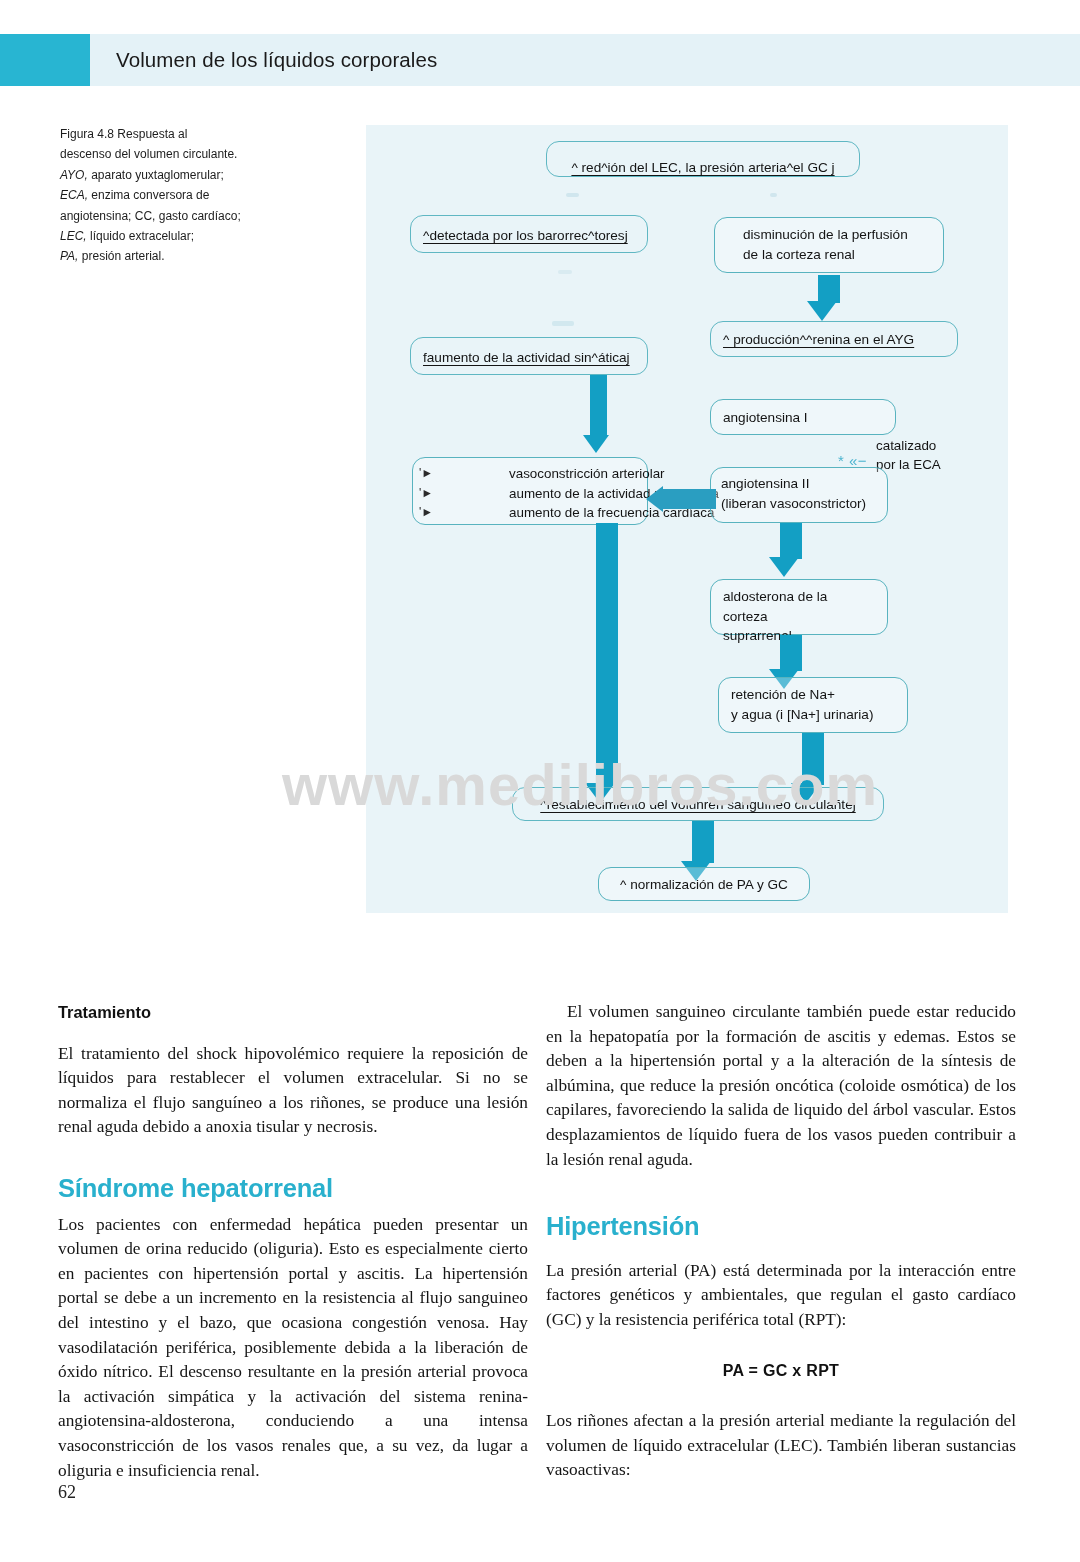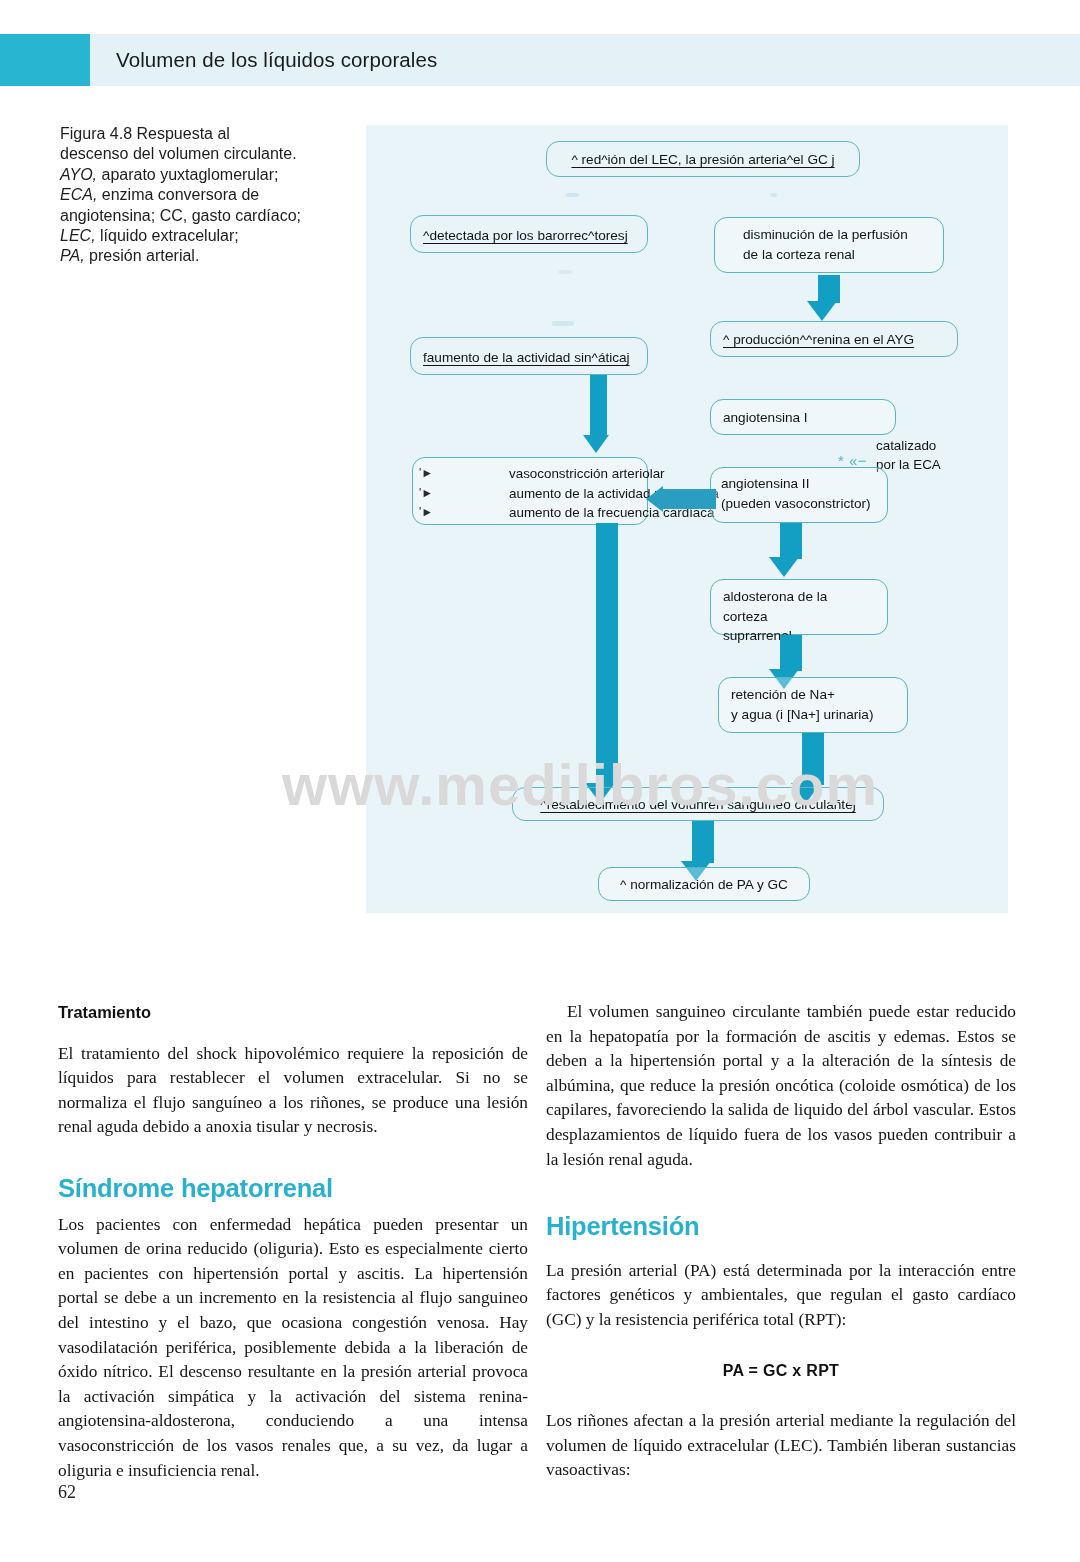--- a/index.html
+++ b/index.html
@@ -42,21 +42,21 @@
     color: #1a1a1a;
     letter-spacing: .1px;
   }
 
   
   .fig-caption {
     position: absolute;
     left: 60px; top: 124px;
     width: 270px;
     font-family: "Liberation Sans", sans-serif;
-    font-size: 16px;
+    font-size: 12px;
     line-height: 20.4px;
     color: #1d1d1d;
   }
   .fig-caption i { font-style: italic; }
 
   
   .figure {
     position: absolute;
     left: 366px; top: 125px;
     width: 642px; height: 788px;
@@ -235,21 +235,21 @@
   <i>AYO,</i><span> aparato yuxtaglomerular;</span><br>
   <i>ECA,</i><span> enzima conversora de</span><br>
   <span>angiotensina; CC, gasto cardíaco;</span><br>
   <i>LEC,</i><span> líquido extracelular;</span><br>
   <i>PA,</i><span> presión arterial.</span>
 </div>
 
 <div class="figure">
   <div class="fig-inner">
 
-    <div class="fbox ghost center" style="left:180px; top:16px; width:314px; height:36px; padding-top:8px;">
+    <div class="fbox ghost center" style="left:180px; top:16px; width:314px; height:36px; padding-top:16px;">
       <span style="text-decoration: underline; text-underline-offset:3px;">^ red^ión del LEC, la presión arteria^el GC j</span>
     </div>
 
     <div class="smudge" style="left:200px; top:68px; width:13px; height:4px;"></div>
     <div class="smudge" style="left:404px; top:68px; width:7px; height:4px;"></div>
 
     <div class="fbox ghost" style="left:44px; top:90px; width:238px; height:38px; padding-top:10px;">
       <span style="text-decoration: underline; text-underline-offset:3px;">^detectada por los barorrec^toresj</span>
     </div>
 
@@ -297,21 +297,21 @@
       </div>
       <div style="position:absolute; left:96px; top:6px; font-size:13.4px; line-height:19.5px; white-space:nowrap;">
         <span>vasoconstricción arteriolar</span><br>
         <span>aumento de la actividad miocárdica</span><br>
         <span>aumento de la frecuencia cardíaca</span>
       </div>
     </div>
 
     <div class="fbox" style="left:344px; top:342px; width:178px; height:56px; padding:6px 10px;">
       <span>angiotensina II</span><br>
-      <span>(pueden vasoconstrictor)</span>
+      <span>(liberan vasoconstrictor)</span>
     </div>
 
     <div class="harrow-left" style="left:296px; top:364px; width:54px; height:20px;"></div>
     <div class="harrow-left-head" style="left:280px; top:361px;"></div>
 
     <div class="varrow" style="left:410px; top:398px;">
       <div class="shaft" style="width:22px; height:36px; left:4px;"></div>
       <div class="head" style="left:-7px; top:34px;"></div>
     </div>
 

